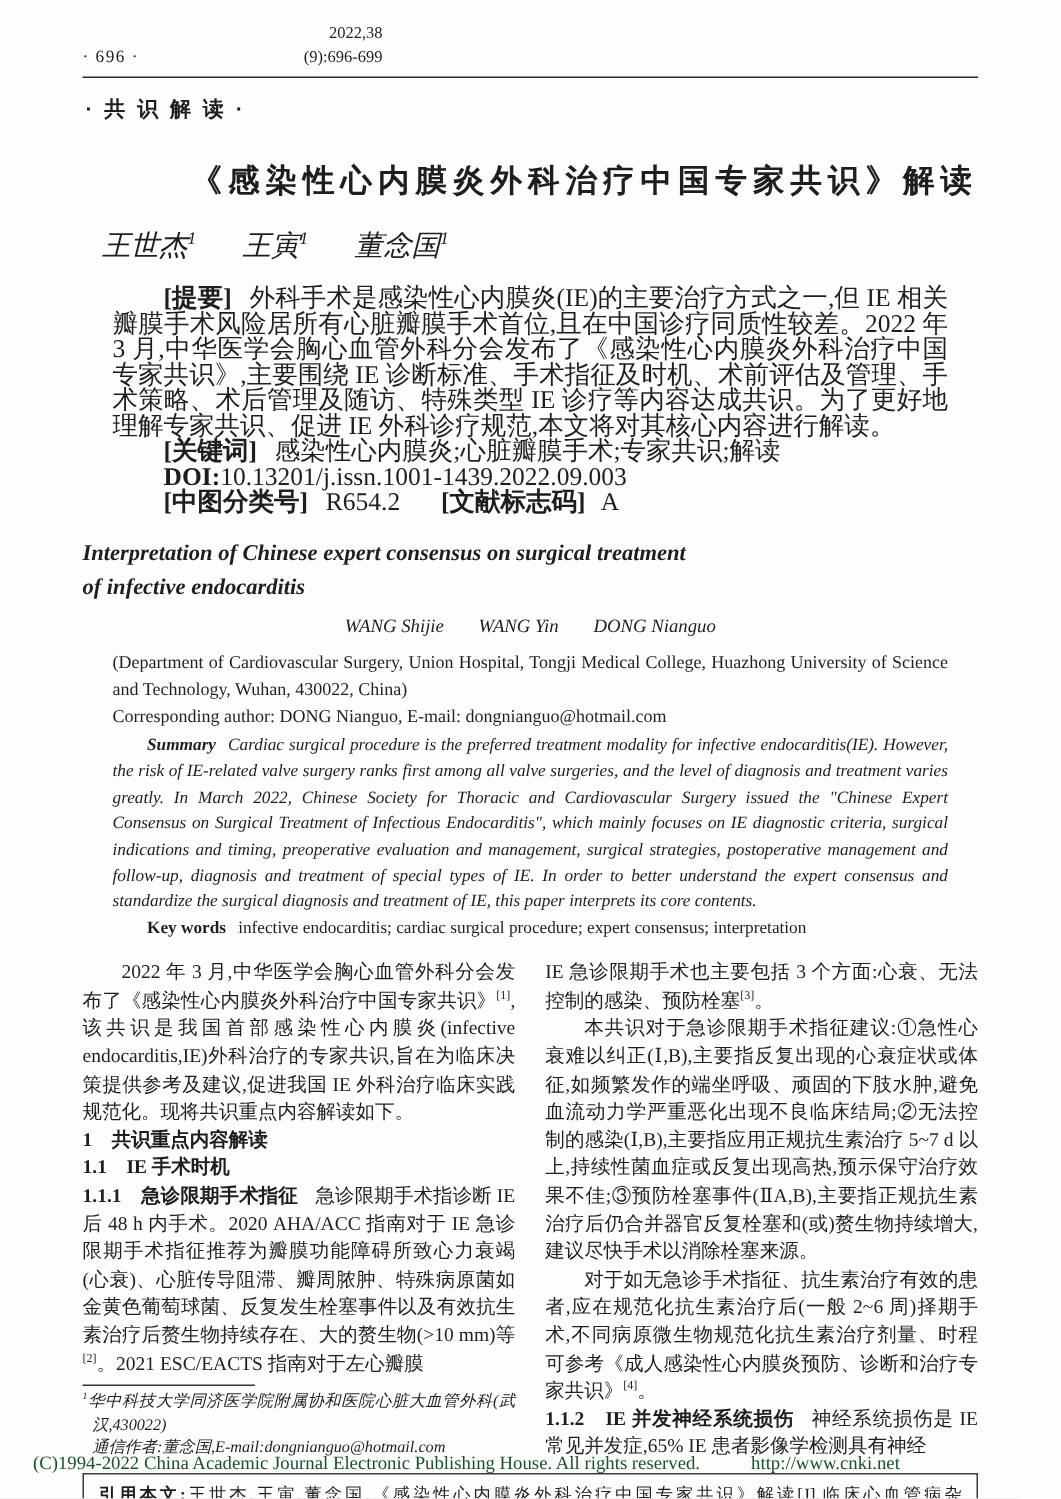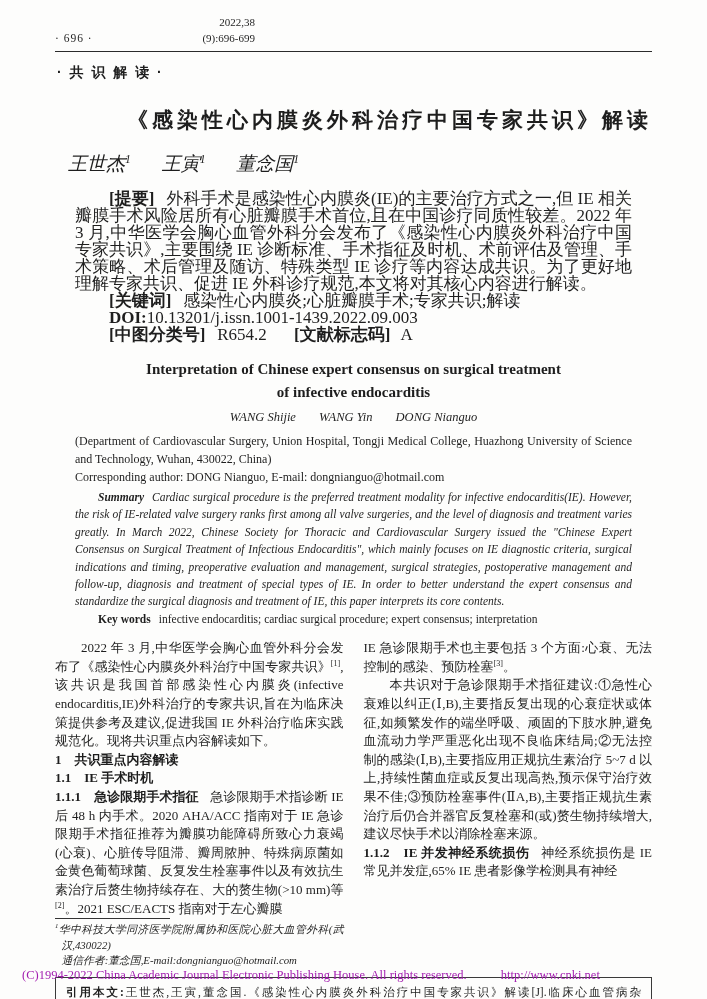--- a/index.html
+++ b/index.html
@@ -27,21 +27,21 @@
   .authors .author{margin:0 13px;}
   sup{font-size:0.62em;vertical-align:super;line-height:0;}
   
   .abstract-block{margin:13px 20px 0;font-size:17px;line-height:17px;}
   .abstract-block p{margin:0;}
   .abs-p{text-indent:2em;text-align:justify;}
   .meta-line{text-indent:2em;}
   .lbl{font-weight:700;margin-right:0.7em;}
   .lbl2{font-weight:700;margin:0 0.6em 0 1.6em;}
   
-  .en-title{margin-top:15px;text-align:center;font-weight:700;font-size:15px;line-height:23px;}
+  .en-title{margin-top:15px;font-weight:700;font-size:15px;line-height:23px;font-style:italic;}
   .en-authors{margin-top:6px;text-align:center;font-style:italic;font-size:12.5px;}
   .en-authors span{margin:0 10px;}
   .en-block{margin:7px 20px 0;font-size:12px;line-height:18px;text-align:justify;}
   .en-block p{margin:0;}
   .summary{margin:3px 20px 0;font-size:11.5px;line-height:17.4px;text-indent:2em;text-align:justify;font-style:italic;}
   .en-kw{margin:0 20px;font-size:11.5px;line-height:17.4px;text-indent:2em;}
   
   .columns{margin-top:11px;display:flex;gap:20px;font-size:13px;line-height:18.6px;}
   .col{flex:1;min-width:0;text-align:justify;display:flex;flex-direction:column;}
   .col p{margin:0;}
@@ -53,21 +53,21 @@
   .footnote{font-size:10.8px;line-height:15.6px;font-style:italic;margin-top:3px;}
   .footnote p{margin:0;}
   .fn1{padding-left:0.6em;text-indent:-0.6em;}
   .fn2{padding-left:0.6em;}
   
   .cite-box{margin:8px 0 0;border:1.5px solid #3a3a3a;padding:6px 10px 8px;
     font-size:11.5px;line-height:17px;}
   .cite-box p{margin:0;padding-left:4.6em;text-indent:-4.6em;text-align:justify;}
   
   .footer{position:absolute;left:22px;right:22px;bottom:16px;
-    color:#a21caf;font-size:12.5px;white-space:nowrap;}
+    color:#14532d;font-size:12.5px;white-space:nowrap;}
   .footer .gap{display:inline-block;width:34px;}
 </style>
 </head>
 <body>
 
 <div class="page">
 
   <div class="hdr">
     <div class="hdr-left">· 696 ·</div>
     <div class="hdr-right">
@@ -117,20 +117,21 @@
       <p><b class="runin">1.1.1　急诊限期手术指征</b><span>急诊限期手术指诊断 IE 后 48 h 内手术。2020 AHA/ACC 指南对于 IE 急诊限期手术指征推荐为瓣膜功能障碍所致心力衰竭(心衰)、心脏传导阻滞、瓣周脓肿、特殊病原菌如金黄色葡萄球菌、反复发生栓塞事件以及有效抗生素治疗后赘生物持续存在、大的赘生物(&gt;10 mm)等</span><sup>[2]</sup><span>。2021 ESC/EACTS 指南对于左心瓣膜</span></p>
       <div class="footnote-rule"></div>
       <div class="footnote">
         <p class="fn1"><sup>1</sup><span>华中科技大学同济医学院附属协和医院心脏大血管外科(武汉,430022)</span></p>
         <p class="fn2">通信作者:董念国,E-mail:dongnianguo@hotmail.com</p>
       </div>
     </div>
     <div class="col">
       <p><span>IE 急诊限期手术也主要包括 3 个方面:心衰、无法控制的感染、预防栓塞</span><sup>[3]</sup><span>。</span></p>
       <p class="indent">本共识对于急诊限期手术指征建议:①急性心衰难以纠正(Ⅰ,B),主要指反复出现的心衰症状或体征,如频繁发作的端坐呼吸、顽固的下肢水肿,避免血流动力学严重恶化出现不良临床结局;②无法控制的感染(Ⅰ,B),主要指应用正规抗生素治疗 5~7 d 以上,持续性菌血症或反复出现高热,预示保守治疗效果不佳;③预防栓塞事件(ⅡA,B),主要指正规抗生素治疗后仍合并器官反复栓塞和(或)赘生物持续增大,建议尽快手术以消除栓塞来源。</p>
+      <p class="indent"><span>对于如无急诊手术指征、抗生素治疗有效的患者,应在规范化抗生素治疗后(一般 2~6 周)择期手术,不同病原微生物规范化抗生素治疗剂量、时程可参考《成人感染性心内膜炎预防、诊断和治疗专家共识》</span><sup>[4]</sup><span>。</span></p>
       <p><b class="runin">1.1.2　IE 并发神经系统损伤</b><span>神经系统损伤是 IE 常见并发症,65% IE 患者影像学检测具有神经</span></p>
     </div>
   </div>
 
   <div class="cite-box">
     <p><b>引用本文:</b><span>王世杰,王寅,董念国.《感染性心内膜炎外科治疗中国专家共识》解读[J].临床心血管病杂志,2022,38(9):696-699.DOI:10.13201/j.issn.1001-1439.2022.09.003.</span></p>
   </div>
 
   <div class="footer">
     <span>(C)1994-2022 China Academic Journal Electronic Publishing House. All rights reserved.</span><span class="gap"></span><span>http://www.cnki.net</span>

